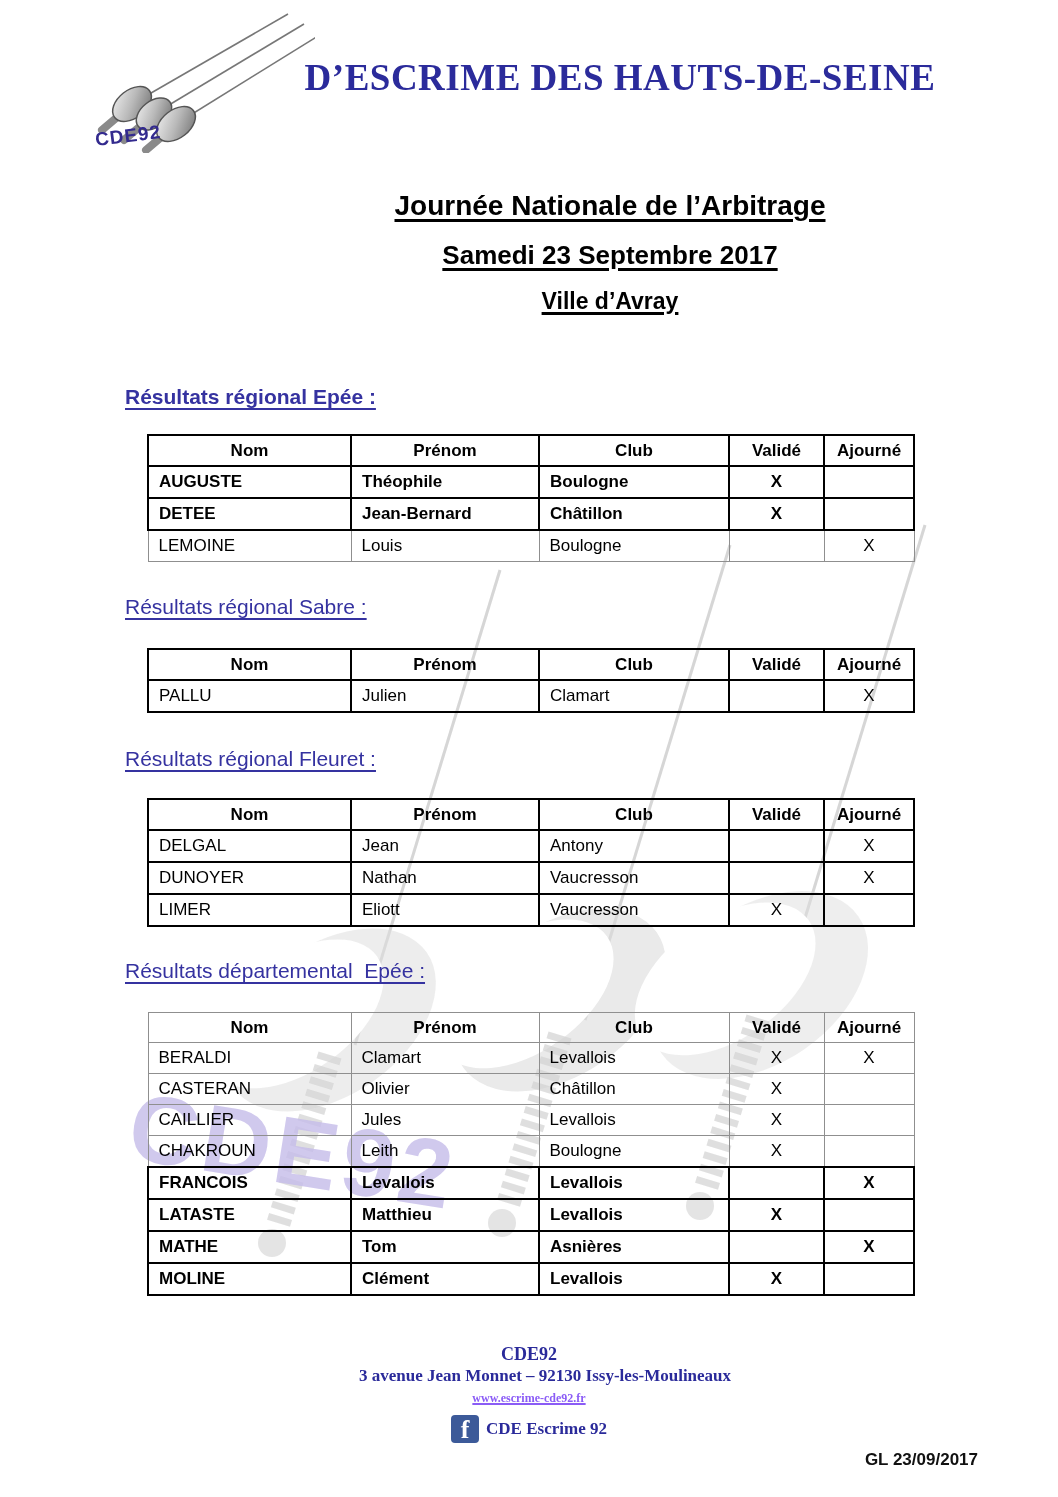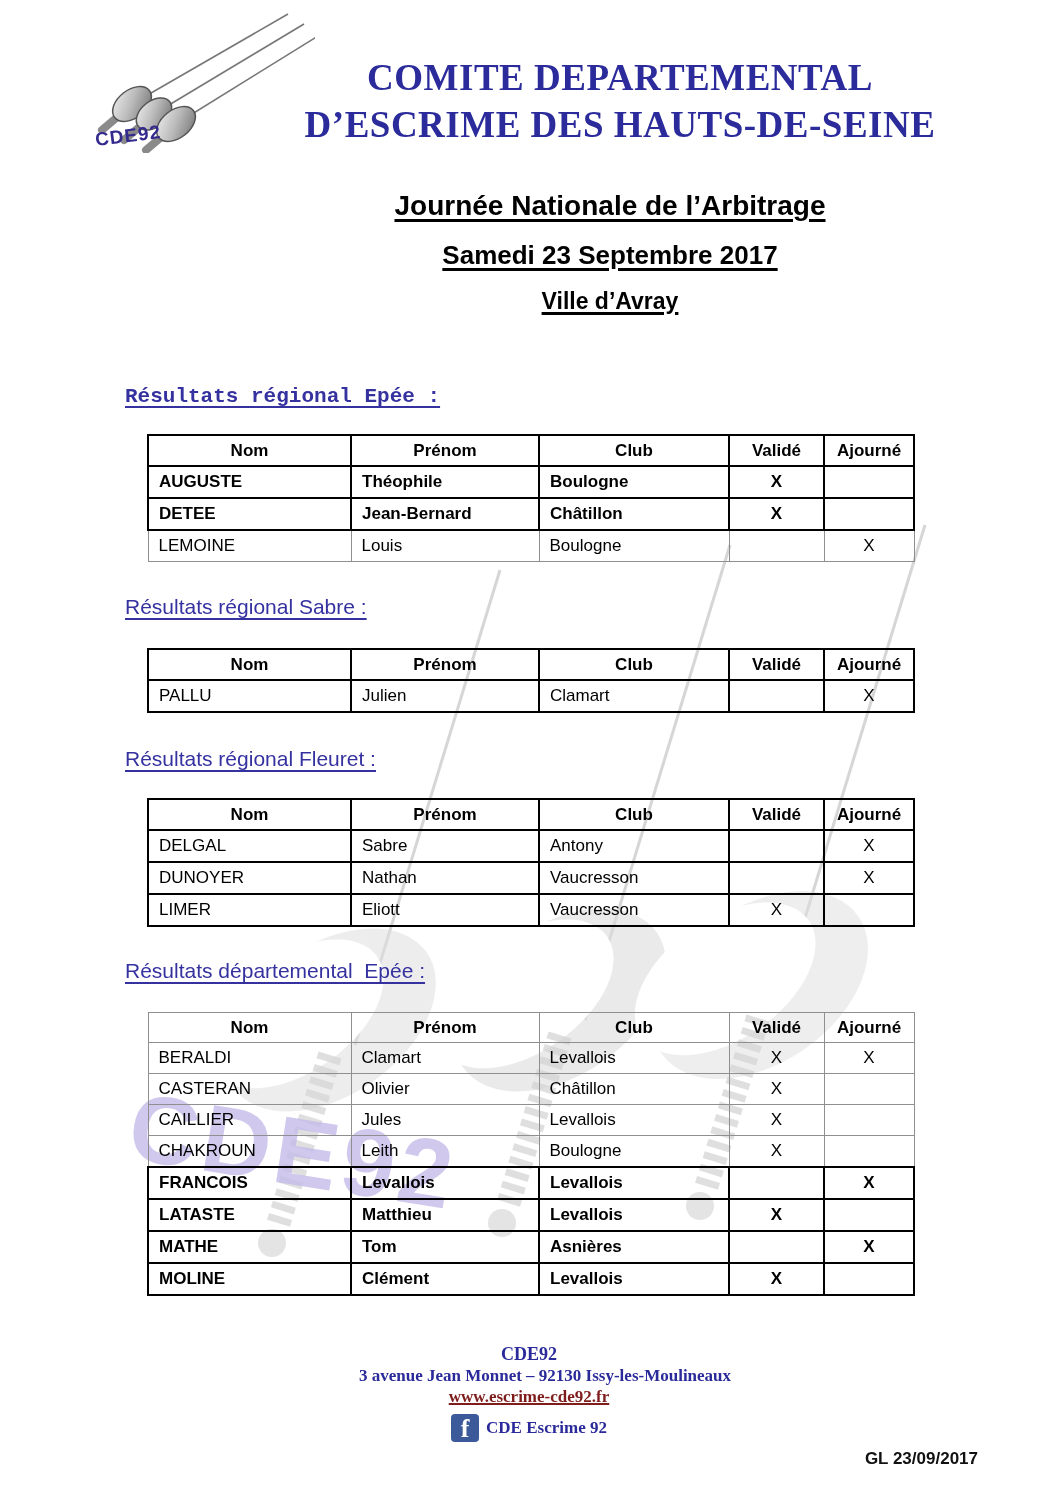--- a/index.html
+++ b/index.html
@@ -22,21 +22,21 @@
   .event-date  { font-size:26px; font-weight:bold; margin-top:18px; text-decoration:underline;
                  text-decoration-thickness:3px; text-underline-offset:4px; }
   .event-city  { font-size:23px; font-weight:bold; margin-top:17px; text-decoration:underline;
                  text-decoration-thickness:3px; text-underline-offset:3px; }
 
   
   main { margin-left:125px; width:810px; }
   .section-heading { color:#3532a0; font-size:21px; line-height:28px; font-weight:normal; margin:0;
                      text-decoration:underline; text-decoration-thickness:2px; text-underline-offset:4px;
                      white-space:pre-wrap; }
-  .section-heading.hbold { font-weight:bold;font-family:Liberation Mono, monospace; }
+  .section-heading.hbold { font-weight:bold; }
   section.s1 .section-heading { margin-top:68px; }
   section.s2 .section-heading { margin-top:31px; }
   section.s3 .section-heading { margin-top:32px; }
   section.s4 .section-heading { margin-top:30px; }
   table { border-collapse:collapse; table-layout:fixed; margin-left:22px; background:transparent; }
   section.s1 table { margin-top:23px; }
   section.s2 table { margin-top:27px; }
   section.s3 table { margin-top:25px; }
   section.s4 table { margin-top:27px; }
   col.c0 { width:203px; } col.c1 { width:188px; } col.c2 { width:190px; }
@@ -46,21 +46,21 @@
   td.center { text-align:center; padding:0; }
   tr.bold td { font-weight:bold; }
   tr.muted th, tr.muted td { border-width:1px; border-color:#8f8f8f;margin-top:8px; }
 
   
   footer { margin-top:48px; text-align:center; font-family:"Liberation Serif", serif;
            font-weight:bold; color:#2a2a9a; }
   .f-org  { font-size:18px; line-height:21px; }
   .f-addr { font-size:17px; line-height:21px;padding-left:32px; }
   .f-link-line { line-height:22px; }
-  .f-link { font-size:17px; color:#7f1d1d; text-decoration:underline; text-decoration-thickness:2px; }
+  .f-link { font-size:12px; color:#8b5cf6; text-decoration:underline; text-decoration-thickness:2px; }
   .f-fb { margin-top:5px; display:flex; justify-content:center; align-items:center; gap:7px; height:30px; }
   .fb-icon { width:28px; height:28px; background:#3c5a99; border-radius:4px; color:#fff;
              font-family:"Liberation Serif", serif; font-weight:bold; font-size:26px; line-height:27px;
              display:flex; align-items:flex-end; justify-content:center; overflow:hidden; }
   .f-fb-label { font-size:17px; }
   .signature { text-align:right; padding-right:80px; margin-top:6px; font-weight:bold;
                font-size:17px; color:#111; font-family:"Liberation Sans", sans-serif; }
 </style>
 </head>
 <body>
@@ -130,21 +130,20 @@
           </g>
           <g stroke="#555" stroke-width="1.5" fill="url(#met)">
             <ellipse cx="62" cy="96" rx="22" ry="14" transform="rotate(-38 62 96)"></ellipse>
             <ellipse cx="84" cy="106" rx="20" ry="13" transform="rotate(-38 84 106)"></ellipse>
             <ellipse cx="106" cy="116" rx="22" ry="14" transform="rotate(-38 106 116)"></ellipse>
           </g>
           <text x="26" y="138" transform="rotate(-7 26 138)" font-family="Liberation Sans, sans-serif" font-weight="bold" font-size="19" letter-spacing="1" fill="#332a8e">CDE92</text>
         </svg>
       </div>
       <div class="org-title">
-        <div>COMITE DEPARTEMENTAL</div>
         <div>D’ESCRIME DES HAUTS-DE-SEINE</div>
       </div>
     </header>
 
     <div class="event-block">
       <div class="event-title">Journée Nationale de l’Arbitrage</div>
       <div class="event-date">Samedi 23 Septembre 2017</div>
       <div class="event-city">Ville d’Avray</div>
     </div>
 
@@ -238,21 +237,21 @@
                 <th>Nom</th>
                 <th>Prénom</th>
                 <th>Club</th>
                 <th>Validé</th>
                 <th>Ajourné</th>
               </tr>
             </thead>
             <tbody>
               <tr class="">
                 <td>DELGAL</td>
-                <td>Sabre</td>
+                <td>Jean</td>
                 <td>Antony</td>
                 <td class="center"></td>
                 <td class="center">X</td>
               </tr>
               <tr class="">
                 <td>DUNOYER</td>
                 <td>Nathan</td>
                 <td>Vaucresson</td>
                 <td class="center"></td>
                 <td class="center">X</td>

